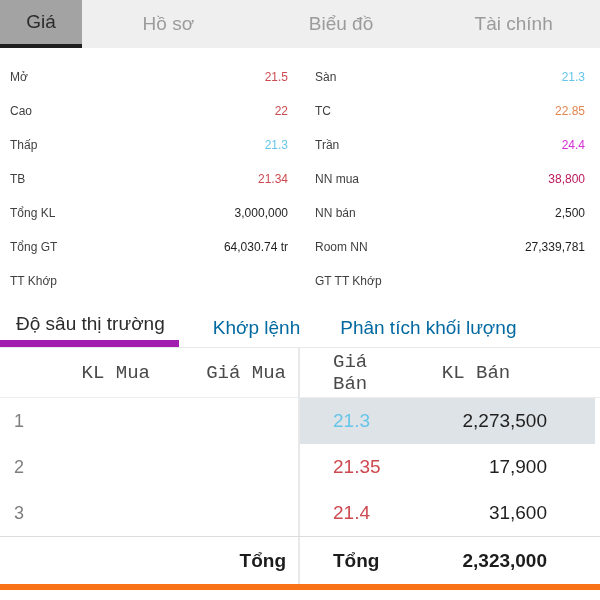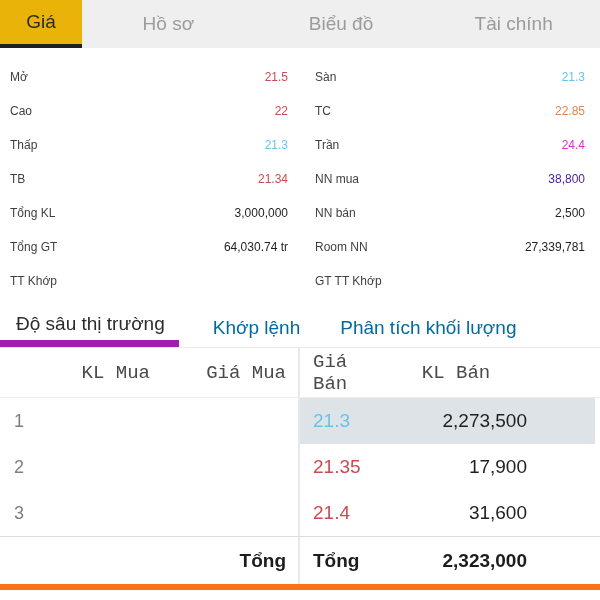--- a/index.html
+++ b/index.html
@@ -21,21 +21,21 @@
     flex: 1;
     display: flex;
     align-items: center;
     justify-content: center;
     font-size: 19px;
     color: #9b9b9b;
     cursor: pointer;
   }
   .tab.active {
     flex: 0 0 82px;
-    background: #eab308;
+    background: #a3a3a3;
     border-bottom: 4px solid #1f1f1f;
     color: #2b2b2b;
   }
 
   
   .price-grid {
     display: grid;
     grid-template-columns: 1fr 1fr;
     padding-top: 12px;
   }
@@ -99,21 +99,21 @@
   .right-half {
     flex: 1;
     display: flex;
     align-items: center;
     margin-right: 5px;
   }
   .t-row.hl .right-half { background: #dee3e8; }
   .c-num    { width: 34px; padding-left: 14px; color: #7f7f7f; font-size: 18px; }
   .c-klmua  { width: 116px; text-align: right; }
   .c-giamua { flex: 1; text-align: right; padding-right: 12px; }
-  .c-giaban { width: 85px; padding-left: 13px; }
+  .c-giaban { width: 85px; padding-left: 13px; margin-left: 20px; }
   .c-klban  { width: 142px; text-align: right; }
   .c-fill   { flex: 1; }
   .t-row .c-giaban, .t-row .c-klban, .t-row .c-giamua { font-size: 19px; }
 
   .t-total {
     display: flex;
     height: 54px;
     align-items: stretch;
     border-top: 1px solid #dcdcdc;
     border-bottom: 6px solid #f97316;
@@ -171,21 +171,21 @@
     <div class="prow">
       <span class="plabel">TC</span>
       <span class="pvalue" style="color: rgb(226, 133, 79);">22.85</span>
     </div>
     <div class="prow">
       <span class="plabel">Trần</span>
       <span class="pvalue" style="color: rgb(212, 46, 212);">24.4</span>
     </div>
     <div class="prow">
       <span class="plabel">NN mua</span>
-      <span class="pvalue" style="color: #4c1d95;">38,800</span>
+      <span class="pvalue" style="color: #be185d;">38,800</span>
     </div>
     <div class="prow">
       <span class="plabel">NN bán</span>
       <span class="pvalue" style="color: rgb(31, 31, 31);">2,500</span>
     </div>
     <div class="prow">
       <span class="plabel">Room NN</span>
       <span class="pvalue" style="color: rgb(31, 31, 31);">27,339,781</span>
     </div>
     <div class="prow">

